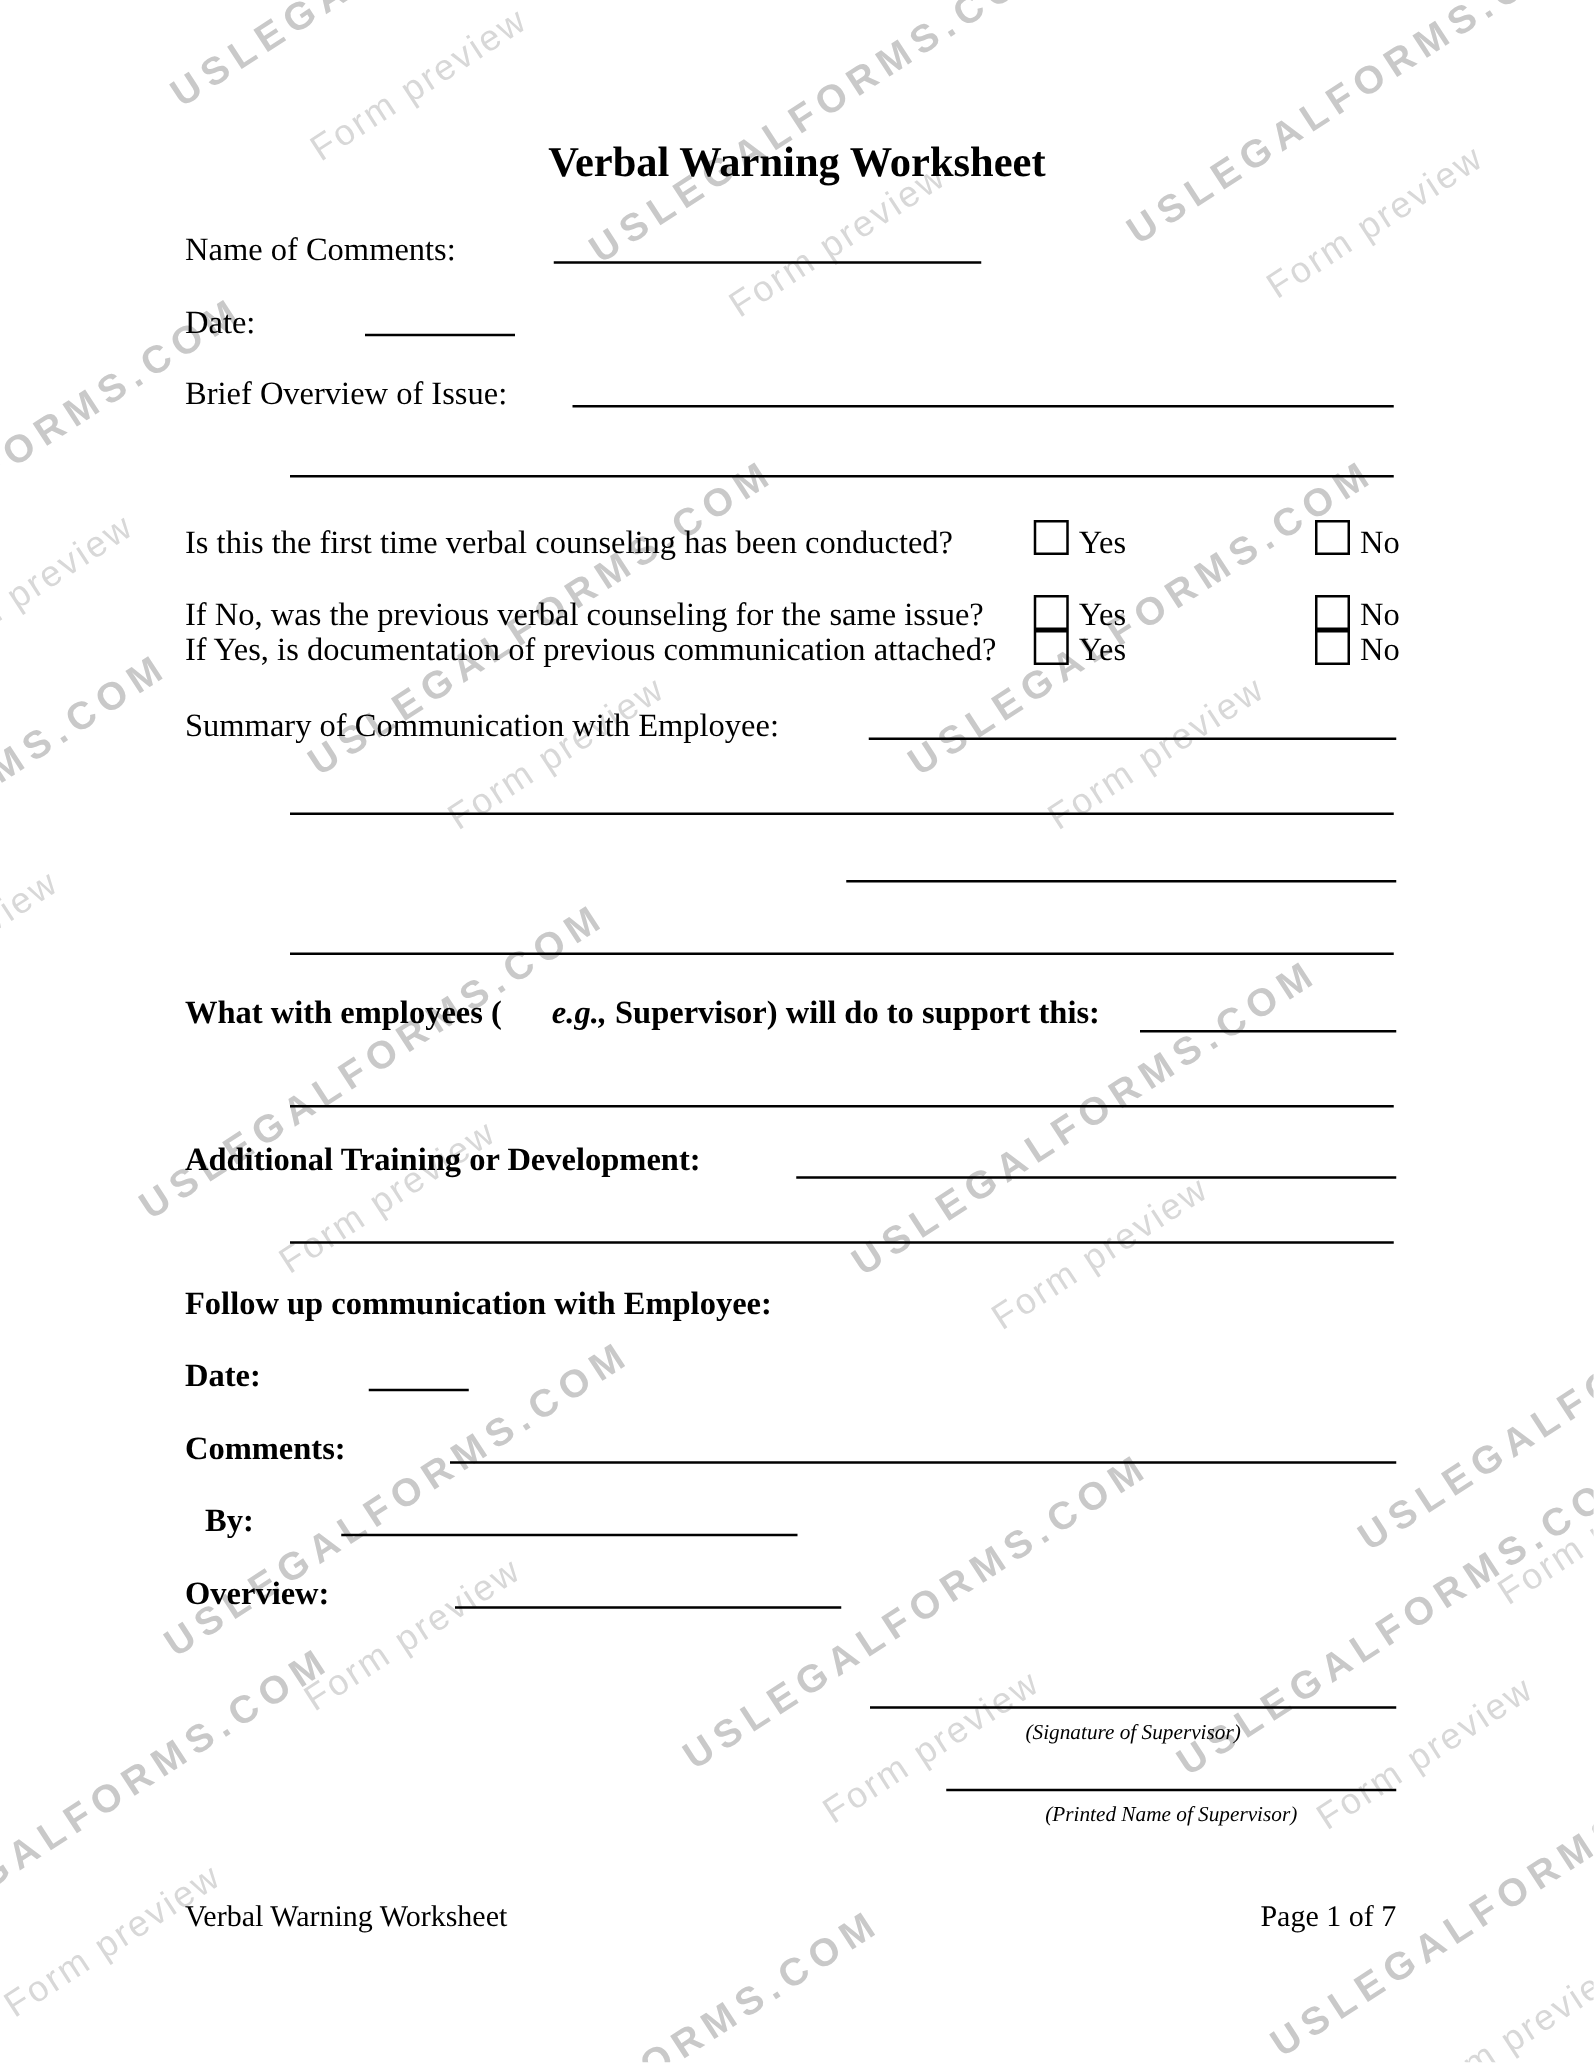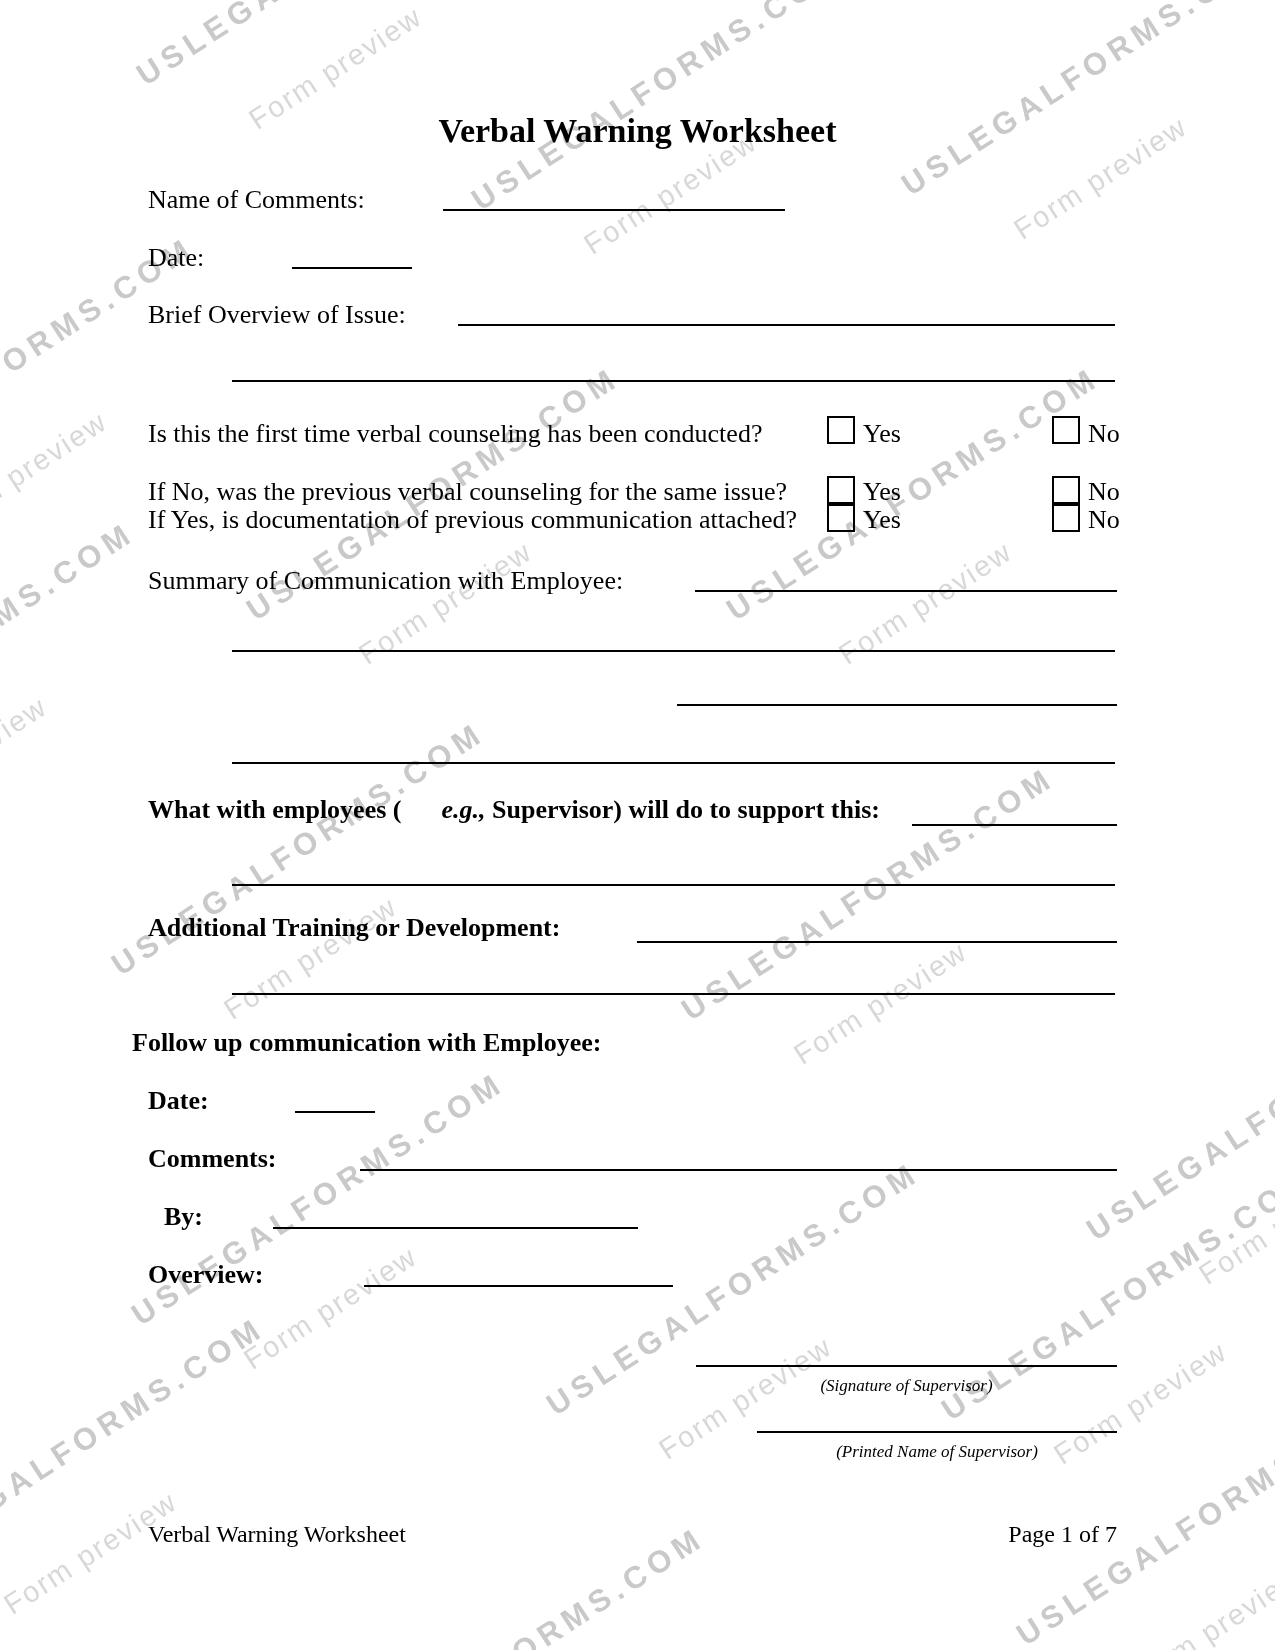--- a/index.html
+++ b/index.html
@@ -156,21 +156,21 @@
     <div class="abs fline" style="left:232px;top:762px;width:883px"></div>
 
     <div class="abs lbl bold" style="left:148px;top:795px"><span>What with employees (</span><span class="ital">e.g.,</span><span> Supervisor) will do to support this:</span></div>
     <div class="abs fline" style="left:912px;top:824px;width:205px"></div>
     <div class="abs fline" style="left:232px;top:884px;width:883px"></div>
 
     <div class="abs lbl bold" style="left:148px;top:913px">Additional Training or Development:</div>
     <div class="abs fline" style="left:637px;top:941px;width:480px"></div>
     <div class="abs fline" style="left:232px;top:993px;width:883px"></div>
 
-    <div class="abs lbl bold" style="left:132px;top:1028px">Follow up communication with Employee:</div>
+    <div class="abs lbl bold" style="left:148px;top:1028px">Follow up communication with Employee:</div>
 
     <div class="abs lbl bold" style="left:148px;top:1086px">Date:</div>
     <div class="abs fline" style="left:295px;top:1111px;width:80px"></div>
 
     <div class="abs lbl bold" style="left:148px;top:1144px">Comments:</div>
     <div class="abs fline" style="left:360px;top:1169px;width:757px"></div>
 
     <div class="abs lbl bold" style="left:164px;top:1202px">By:</div>
     <div class="abs fline" style="left:273px;top:1227px;width:365px"></div>
 

